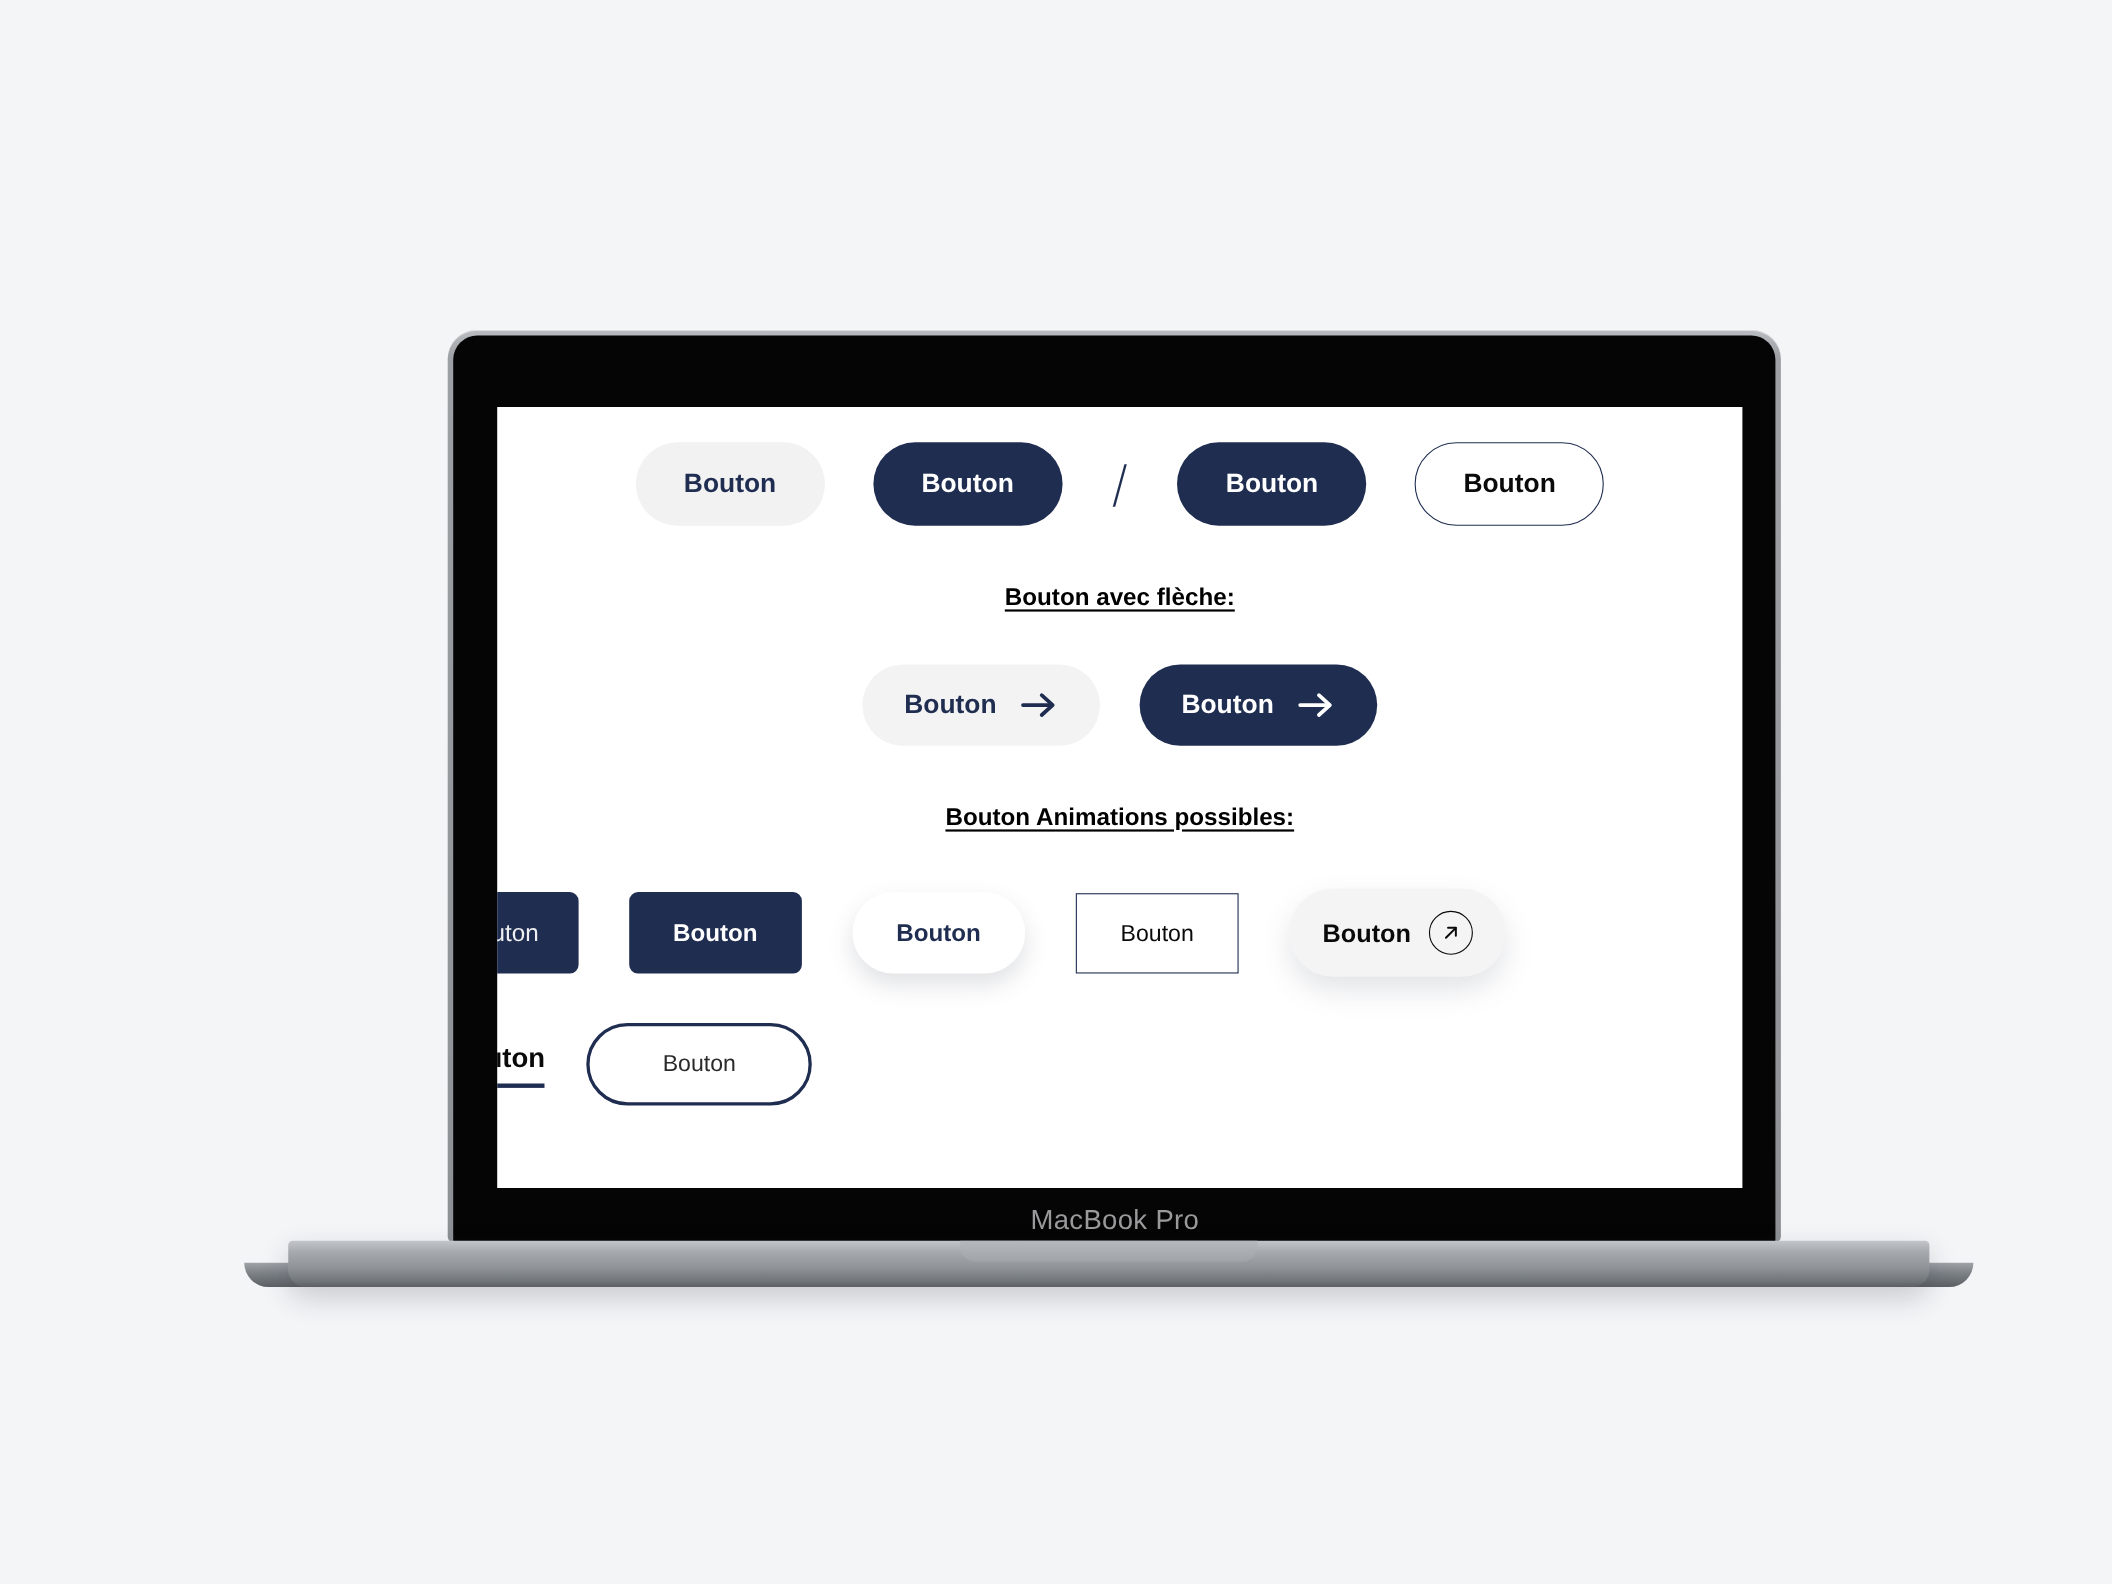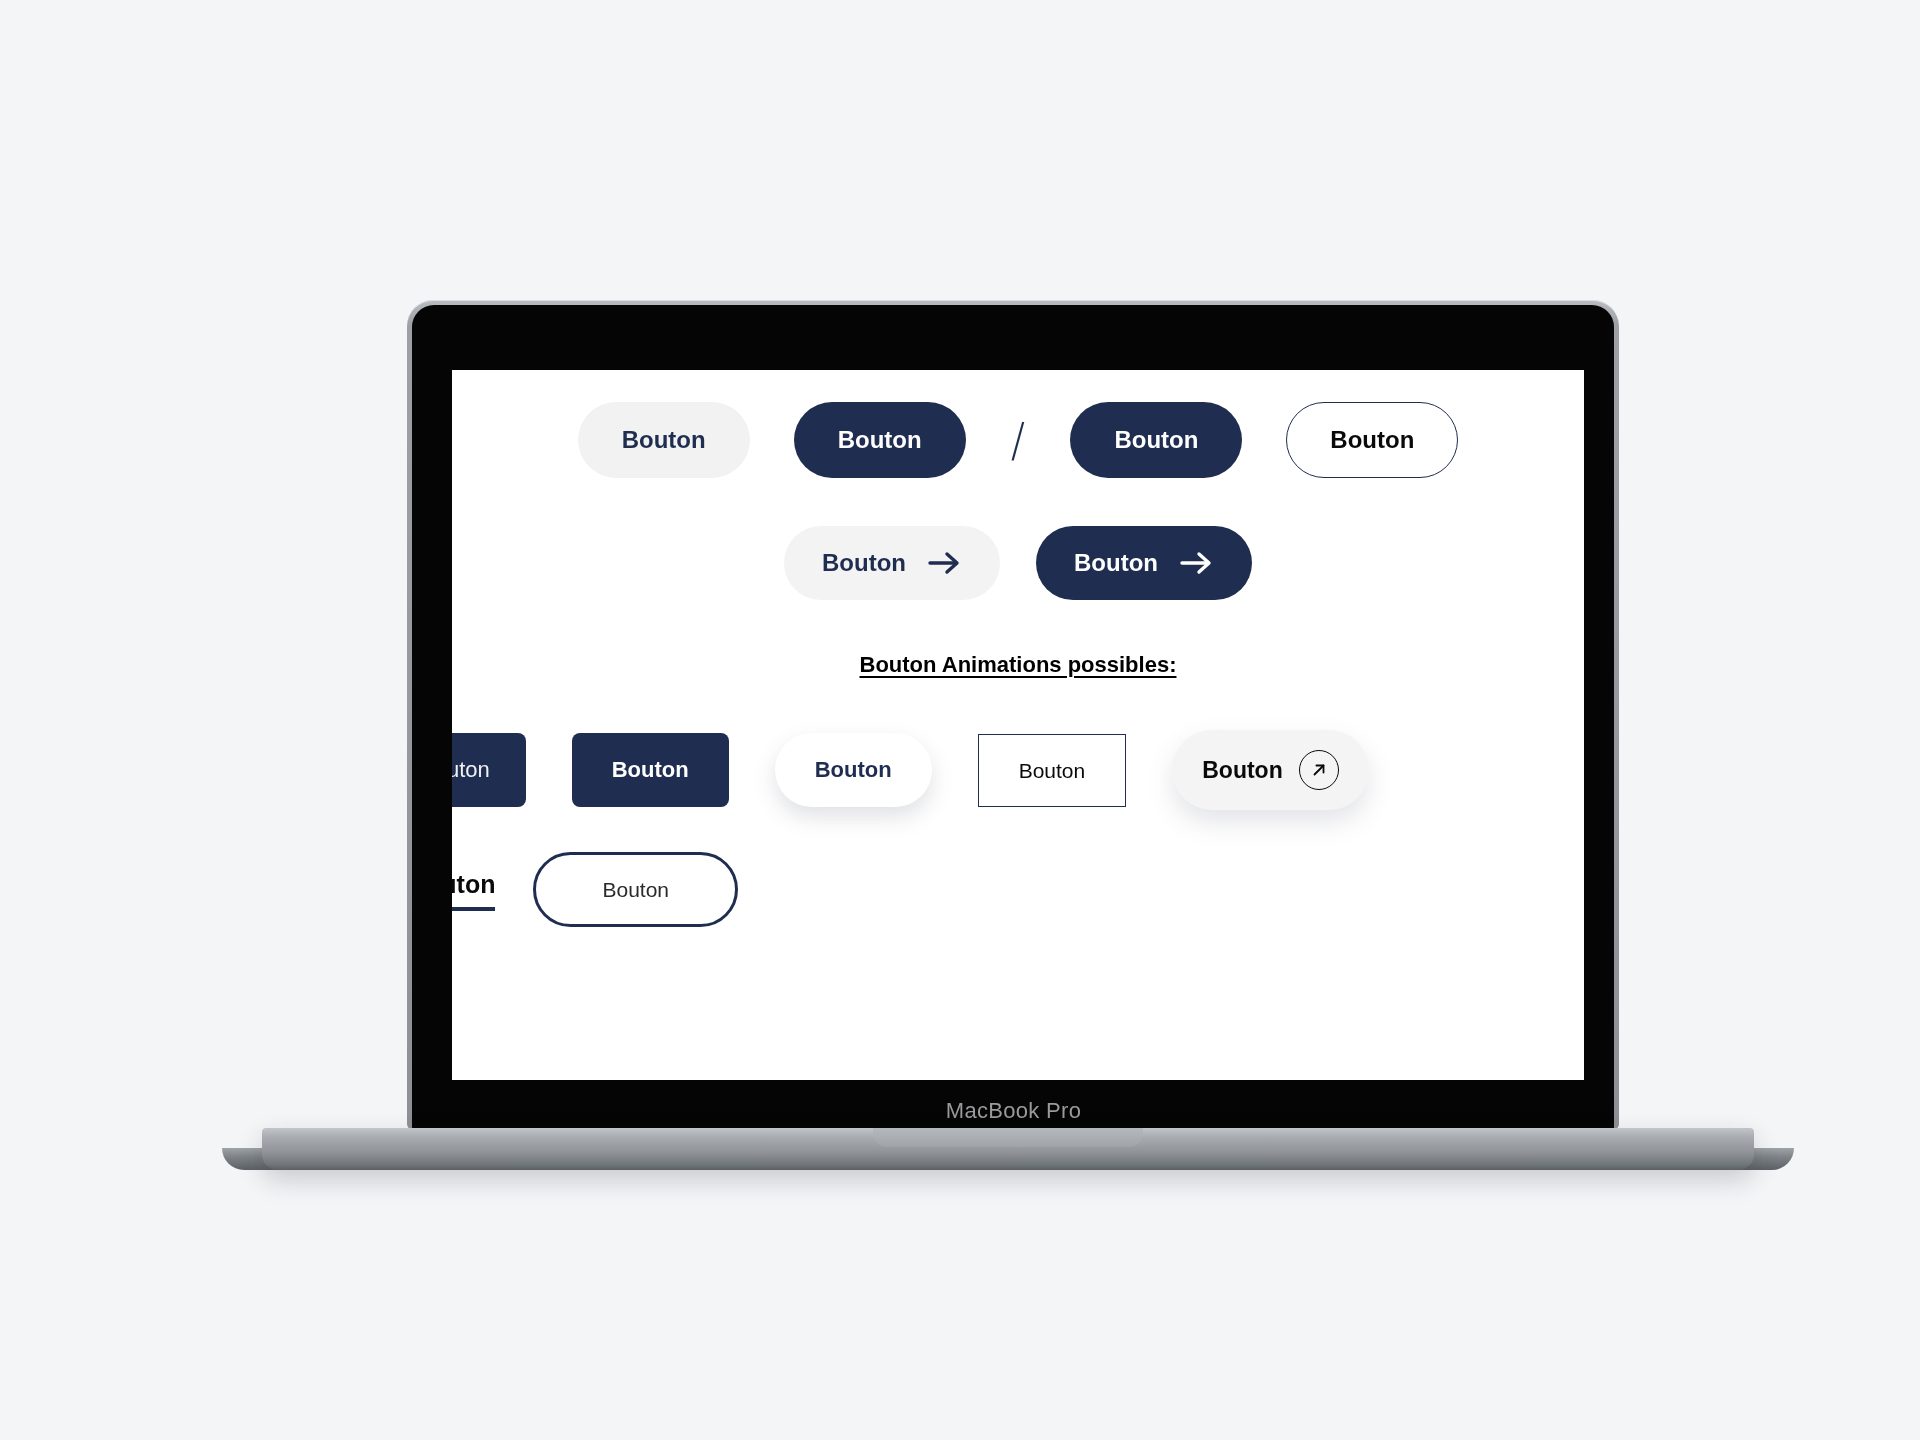--- a/index.html
+++ b/index.html
@@ -45,21 +45,21 @@
     display: flex;
     justify-content: center;
   }
 
   .bezel-label {
     position: absolute;
     bottom: 6px;
     left: 1px; right: 0;
     text-align: center;
     color: #9a9a9d;
-    font-size: 22px;
+    font-size: 25px;
     letter-spacing: .3px;
     font-family: "Liberation Sans", sans-serif;
   }
 
   .screen {
     position: absolute;
     left: 40px;
     top: 65px;
     width: 1132px;
     height: 710px;
@@ -320,20 +320,21 @@
 
             <button class="btn btn-pill-navy">Bouton</button>
 
             <span class="separator-slash">/</span>
 
             <button class="btn btn-pill-navy">Bouton</button>
 
             <button class="btn btn-pill-outline">Bouton</button>
           </div>
 
+          <div class="section-title">Bouton avec flèche:</div>
 
           <div class="row row-2">
             <button class="btn btn-arrow-light">
               <span>Bouton</span>
               <span>
                 <svg class="arrow-svg" width="34" height="26" viewBox="0 0 34 26" fill="none">
                   <path d="M2 13 H28" stroke="#1f2d50" stroke-width="3.4" stroke-linecap="round"></path>
                   <path d="M19 4 L29 13 L19 22" stroke="#1f2d50" stroke-width="3.4" stroke-linecap="round" stroke-linejoin="round"></path>
                 </svg>
               </span>

